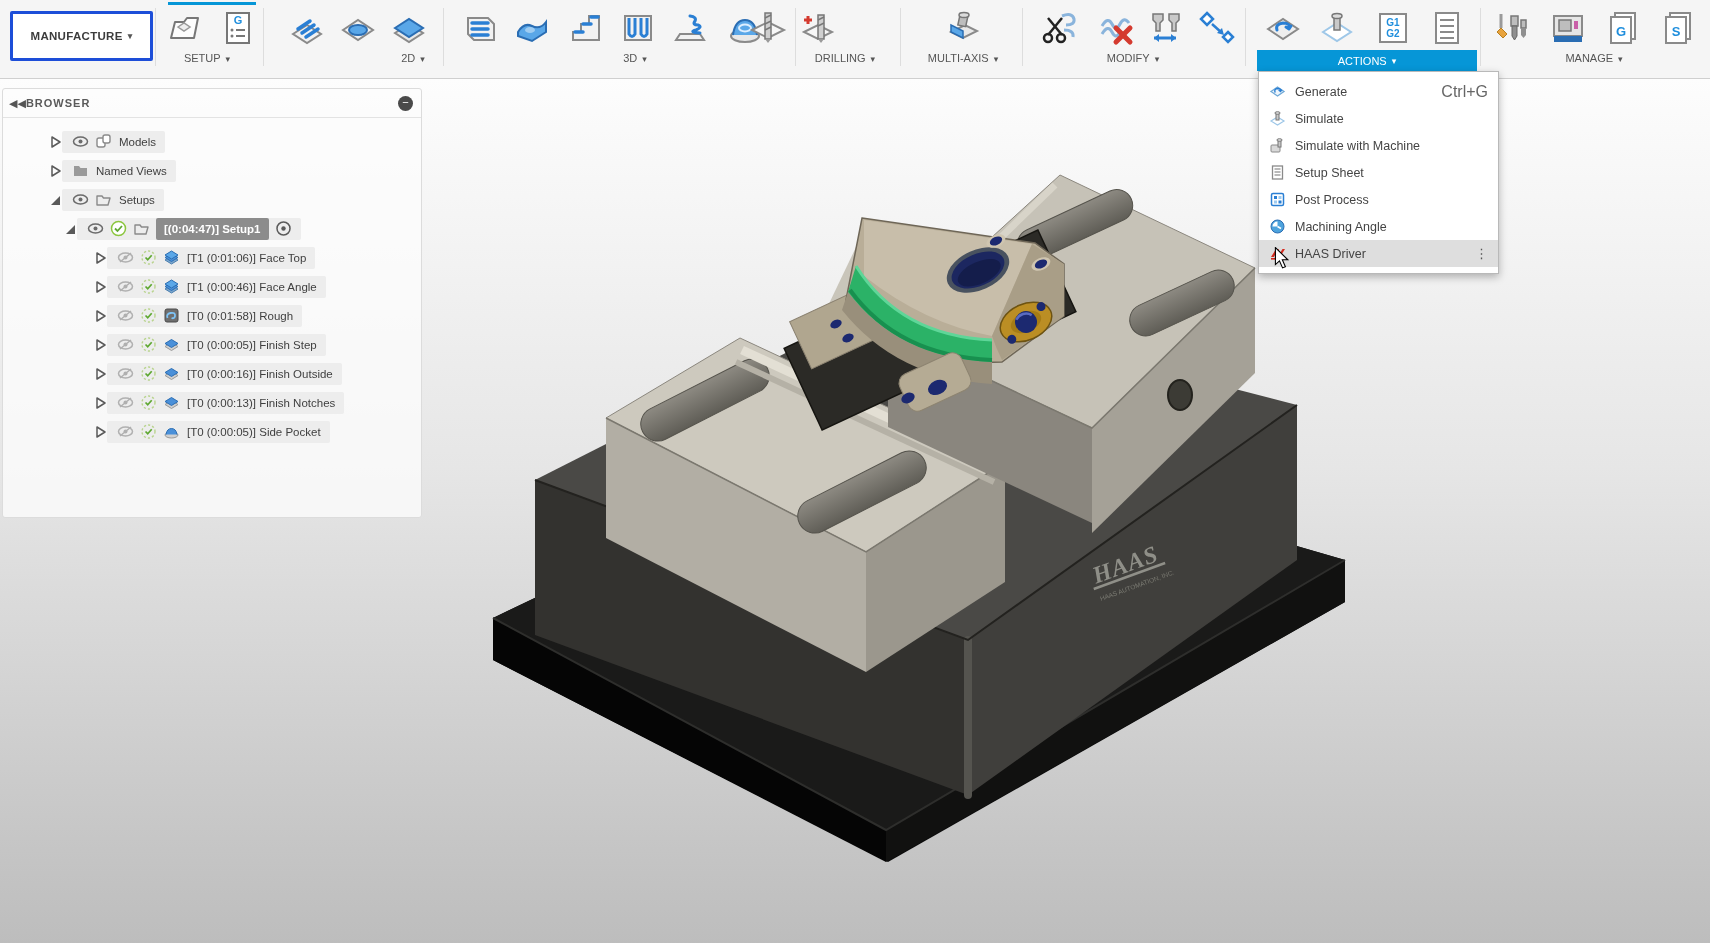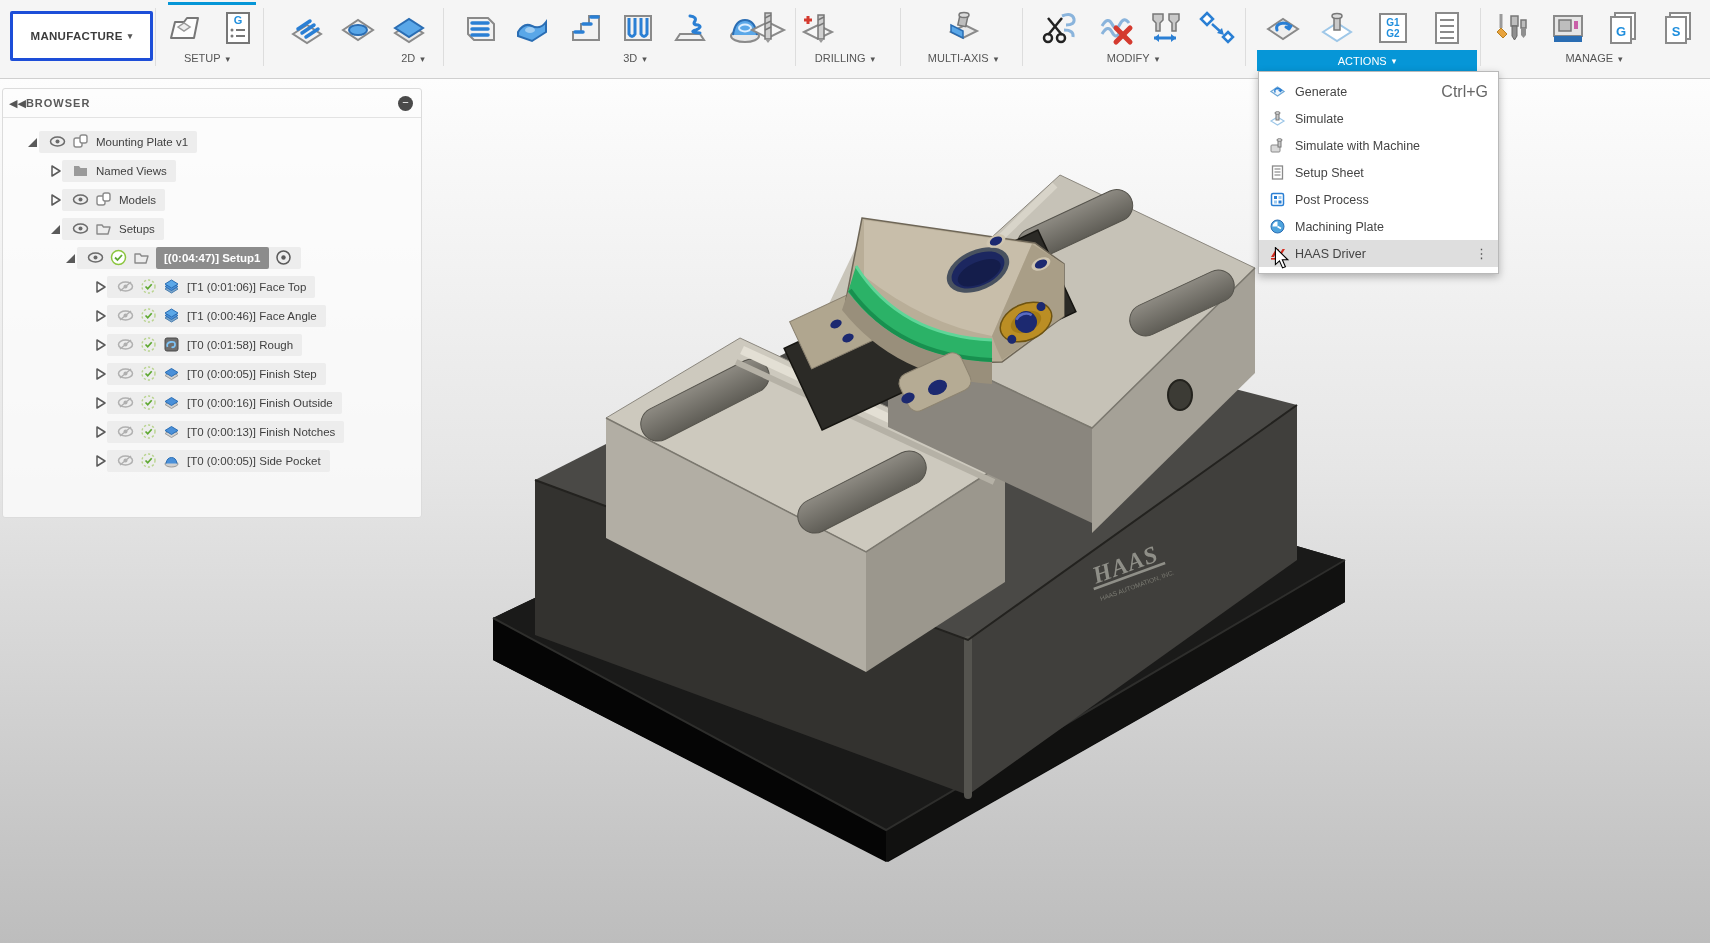--- a/index.html
+++ b/index.html
@@ -448,100 +448,78 @@
           <rect x="9.5" y="9.5" width="3" height="3" fill="#2a7fd4"></rect>
         </svg></span>
     <span>Post Process</span>
   </div>
   <div class="menu-item">
     <span class="menu-ic"><svg viewBox="0 0 17 17">
           <circle cx="8.5" cy="8.5" r="6.5" fill="#4da3dd" stroke="#2a6db3" stroke-width="1"></circle>
           <path d="M8.5 8.5 V3.5 A5 5 0 0 0 3.5 8.5 Z" fill="#fff"></path>
           <line x1="8.5" y1="8.5" x2="12" y2="10.5" stroke="#fff" stroke-width="1.5"></line>
         </svg></span>
-    <span>Machining Plate</span>
+    <span>Machining Angle</span>
   </div>
   <div class="menu-item hl">
     <span class="menu-ic"><svg viewBox="0 0 17 17">
           <path d="M2 12 L7 4 H10 L7.5 8 H11 L13.5 4 H16 L11 12 H8 L10.2 8.6 H6.8 L4.8 12 Z" fill="#d42a1e"></path>
           <rect x="2" y="13" width="13" height="1.6" fill="#d42a1e"></rect>
         </svg></span>
     <span>HAAS Driver</span>
     <span class="kebab">⋮</span>
   </div>
 </div>
 
 <div id="browser">
   <div id="browser-header">
     <span class="collapse-ic">◀◀</span>
     <span id="browser-title">BROWSER</span>
     <span id="browser-min">−</span>
   </div>
   <div class="tree">
 
-    <div class="trow" style="padding-left:22px">
-      <span class="exp">
-          <svg viewBox="0 0 14 14">
-            <polygon points="3,12 12,3 12,12" fill="#5a5a5a"></polygon>
+
+
+    <div class="trow" style="padding-left:45px">
+      <span class="exp">
+          <svg viewBox="0 0 14 14">
+            <polygon points="4,2 12,7 4,12" fill="none" stroke="#5a5a5a" stroke-width="1.5" stroke-linejoin="round"></polygon>
           </svg>
         </span>
       <span class="chip">
         <span class="mini">
             <svg viewBox="0 0 17 17">
               <ellipse cx="8.5" cy="8.5" rx="7" ry="4.5" fill="none" stroke="#6a6a6a" stroke-width="1.5"></ellipse>
               <circle cx="8.5" cy="8.5" r="2" fill="#6a6a6a"></circle>
             </svg>
           </span>
         <span class="mini">
             <svg viewBox="0 0 17 17">
               <rect x="2" y="5" width="8" height="9" rx="2" fill="#fff" stroke="#8a8a8a" stroke-width="1.4"></rect>
               <rect x="8" y="2" width="7" height="8" rx="2" fill="#fff" stroke="#8a8a8a" stroke-width="1.4"></rect>
             </svg>
           </span>
-        <span class="tlabel">Mounting Plate v1</span>
-      </span>
-    </div>
-
+        <span class="tlabel">Models</span>
+      </span>
+    </div>
 
     <div class="trow" style="padding-left:45px">
       <span class="exp">
           <svg viewBox="0 0 14 14">
             <polygon points="4,2 12,7 4,12" fill="none" stroke="#5a5a5a" stroke-width="1.5" stroke-linejoin="round"></polygon>
           </svg>
         </span>
       <span class="chip">
         <span class="mini">
             <svg viewBox="0 0 17 17">
               <path d="M2 4 h5 l1.5 2 H15 v8 H2 Z" fill="#9a9a9a"></path>
             </svg>
           </span>
         <span class="tlabel">Named Views</span>
-      </span>
-    </div>
-
-    <div class="trow" style="padding-left:45px">
-      <span class="exp">
-          <svg viewBox="0 0 14 14">
-            <polygon points="4,2 12,7 4,12" fill="none" stroke="#5a5a5a" stroke-width="1.5" stroke-linejoin="round"></polygon>
-          </svg>
-        </span>
-      <span class="chip">
-        <span class="mini">
-            <svg viewBox="0 0 17 17">
-              <ellipse cx="8.5" cy="8.5" rx="7" ry="4.5" fill="none" stroke="#6a6a6a" stroke-width="1.5"></ellipse>
-              <circle cx="8.5" cy="8.5" r="2" fill="#6a6a6a"></circle>
-            </svg>
-          </span>
-        <span class="mini">
-            <svg viewBox="0 0 17 17">
-              <rect x="2" y="5" width="8" height="9" rx="2" fill="#fff" stroke="#8a8a8a" stroke-width="1.4"></rect>
-              <rect x="8" y="2" width="7" height="8" rx="2" fill="#fff" stroke="#8a8a8a" stroke-width="1.4"></rect>
-            </svg>
-          </span>
-        <span class="tlabel">Models</span>
       </span>
     </div>
 
     <div class="trow" style="padding-left:45px">
       <span class="exp">
           <svg viewBox="0 0 14 14">
             <polygon points="3,12 12,3 12,12" fill="#5a5a5a"></polygon>
           </svg>
         </span>
       <span class="chip">

